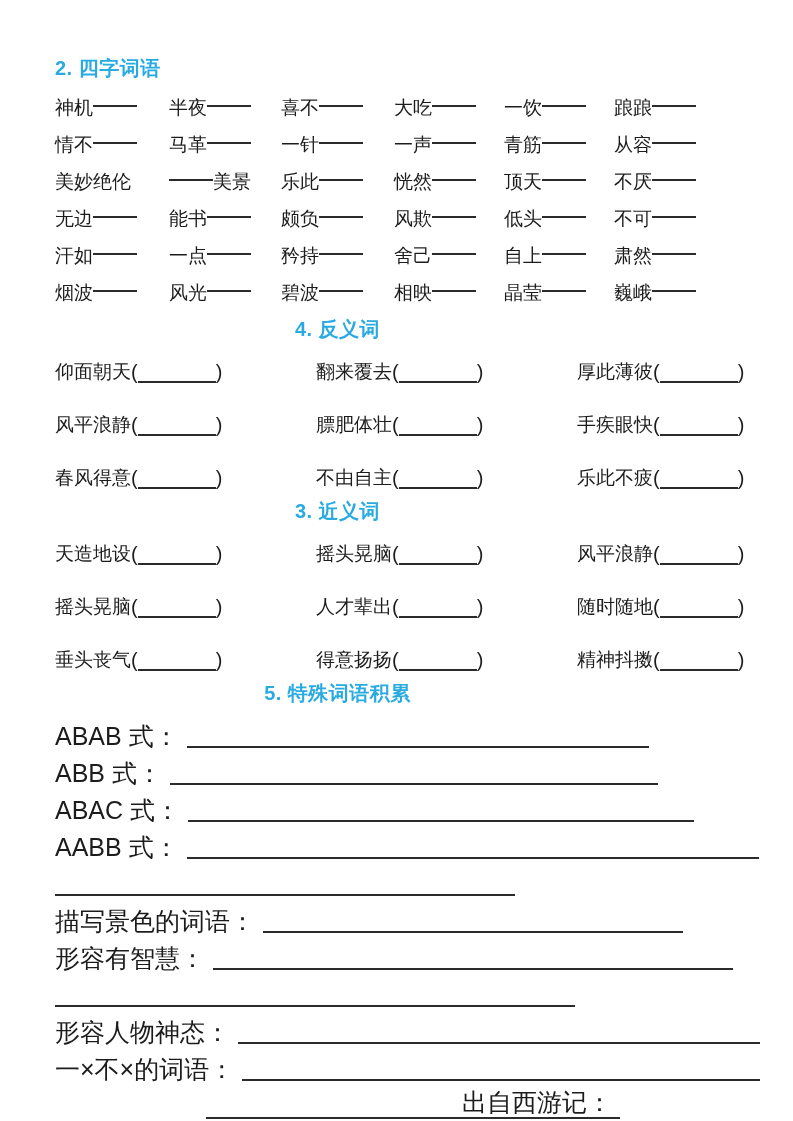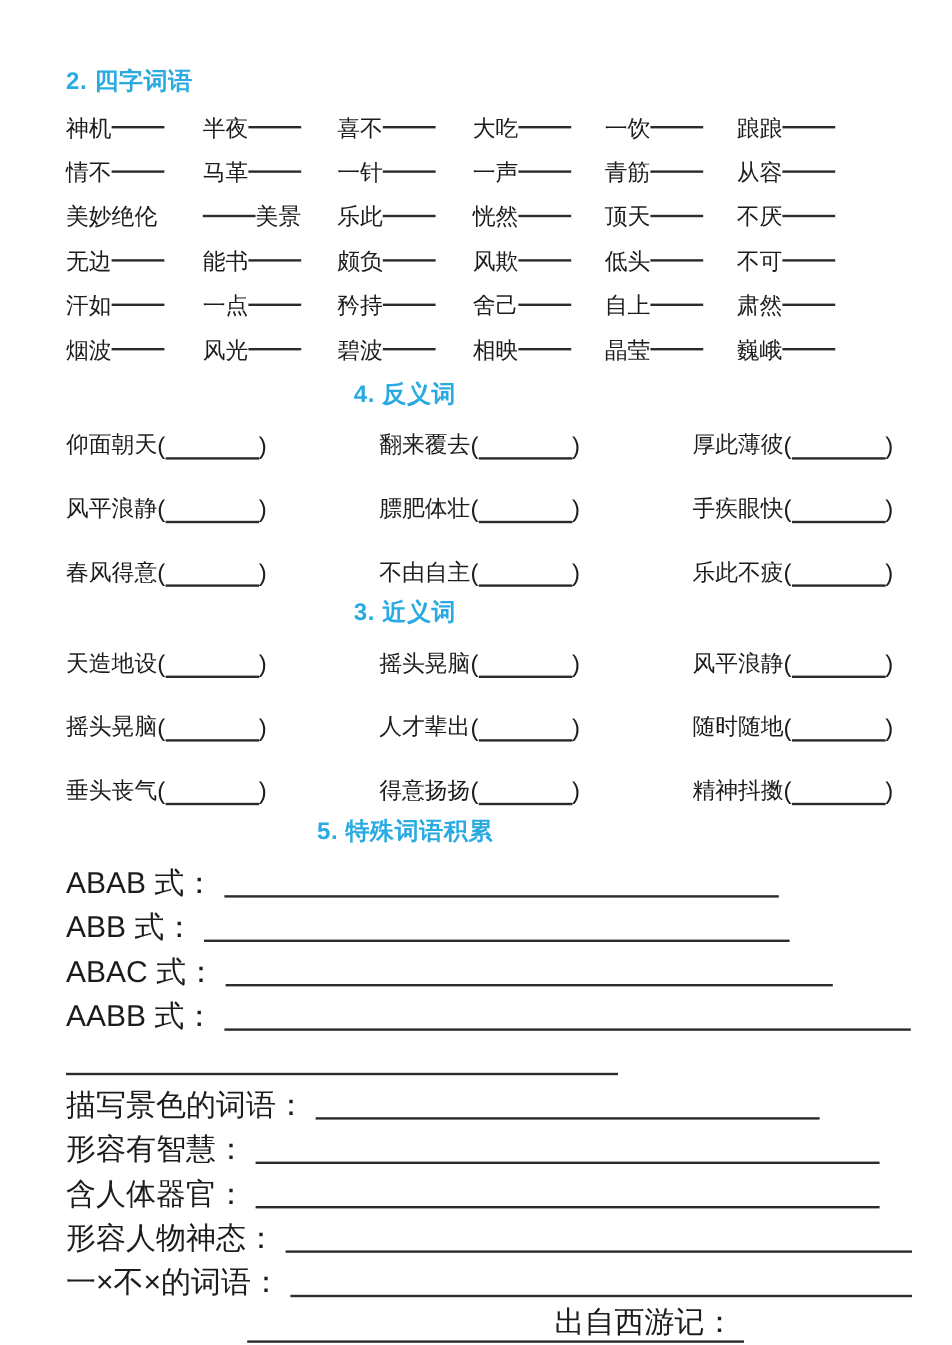--- a/index.html
+++ b/index.html
@@ -404,21 +404,20 @@
       </div>
       <div class="sp-row">
         <span class="sp-label">描写景色的词语：</span>
         <span class="sp-line u6"></span>
       </div>
       <div class="sp-row">
         <span class="sp-label">形容有智慧：</span>
         <span class="sp-line u7"></span>
       </div>
       <div class="sp-row">
-        <span class="sp-label">含人体器官：</span>
         <span class="sp-line u8"></span>
       </div>
       <div class="sp-row">
         <span class="sp-label">形容人物神态：</span>
         <span class="sp-line u9"></span>
       </div>
       <div class="sp-row">
         <span class="sp-label">一×不×的词语：</span>
         <span class="sp-line u10"></span>
       </div>

